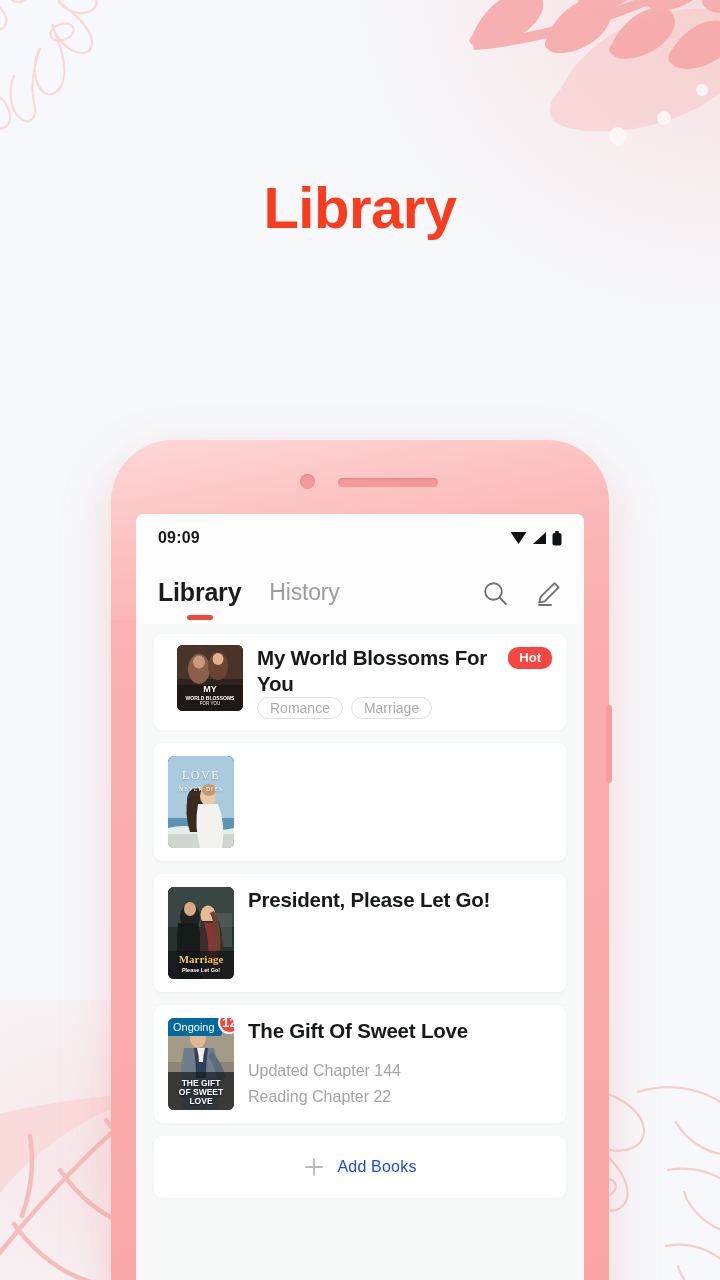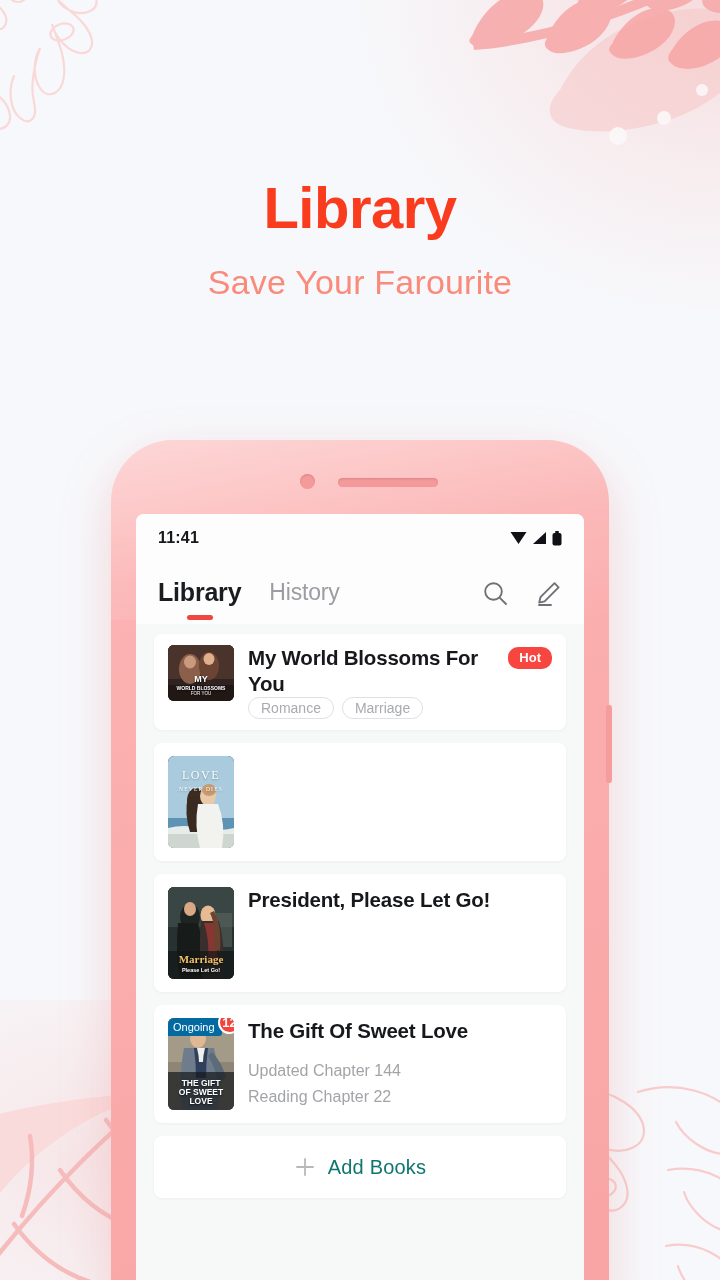--- a/index.html
+++ b/index.html
@@ -114,21 +114,21 @@
     margin-bottom:13px; padding:13px 14px;
     display:flex; gap:14px;
     box-shadow:0 1px 3px rgba(120,120,130,.07);
   }
   .card.compact { padding:11px 14px; }
   .thumb {
     width:66px; flex:0 0 66px; height:92px;
     border-radius:6px; overflow:hidden; position:relative;
     background:#222;
   }
-  .card.compact .thumb { height:56px; }
+  .card.compact .thumb { height:66px;margin-left:9px; }
   .card-body { flex:1; min-width:0; display:flex; flex-direction:column; }
   .card-title-row { display:flex; align-items:flex-start; gap:16px; }
   .card-title {
     font-size:20.5px; font-weight:700; color:#16181b;
     line-height:1.25; letter-spacing:-.2px; flex:1;
   }
   .hot-badge {
     flex:0 0 auto; margin-top:2px;
     background:#f7453f; color:#fff;
     font-size:13px; font-weight:700;
@@ -167,21 +167,21 @@
     border:2px solid #fff;
   }
 
   
   .add-books {
     background:#fff; border-radius:8px;
     height:62px; display:flex; align-items:center; justify-content:center;
     gap:12px; cursor:pointer;
     box-shadow:0 1px 3px rgba(120,120,130,.07);
   }
-  .add-label { font-size:20px; color:#0f766e; letter-spacing:.2px; }
+  .add-label { font-size:16px; color:#1d4ed8; letter-spacing:.2px; }
 </style>
 </head>
 <body>
 
 <div class="bg-decor">
   <div class="bg-wash-tr"></div>
   <div class="bg-wash-bl"></div>
 
   <svg class="leaf-svg leaf-tl" viewBox="0 0 270 240">
     <g fill="none" stroke="#fbd8d8" stroke-width="2.2" stroke-linecap="round">
@@ -244,33 +244,32 @@
       <path d="M166 186 C196 180 226 196 236 218 C244 236 232 250 214 244 C196 238 182 220 178 206"></path>
       <ellipse cx="104" cy="128" rx="12" ry="9" transform="rotate(-18 104 128)"></ellipse>
       <ellipse cx="196" cy="236" rx="9" ry="8"></ellipse>
       <ellipse cx="232" cy="96" rx="8" ry="7"></ellipse>
     </g>
   </svg>
 </div>
 
 <div class="headings">
   <div class="title">Library</div>
-  <div class="subtitle">Save Your Farourite</div>
 </div>
 
 <div class="phone">
   <div class="phone-glare"></div>
   <div class="cam-dot"></div>
   <div class="speaker"></div>
   <div class="side-btn"></div>
 
   <div class="screen">
 
     <div class="statusbar">
-      <div class="clock">11:41</div>
+      <div class="clock">09:09</div>
       <div class="status-icons">
         <svg width="17" height="14" viewBox="0 0 17 14">
           <path d="M8.5 1 L16.5 1 L8.5 13 L0.5 1 Z" fill="#101114"></path>
         </svg>
         <svg width="15" height="14" viewBox="0 0 15 14">
           <path d="M14 1 L14 13 L1 13 Z" fill="#101114"></path>
         </svg>
         <svg width="10" height="15" viewBox="0 0 10 15">
           <rect x="3" y="0" width="4" height="2" rx="1" fill="#101114"></rect>
           <rect x="0.5" y="2" width="9" height="12.5" rx="2" fill="#101114"></rect>

